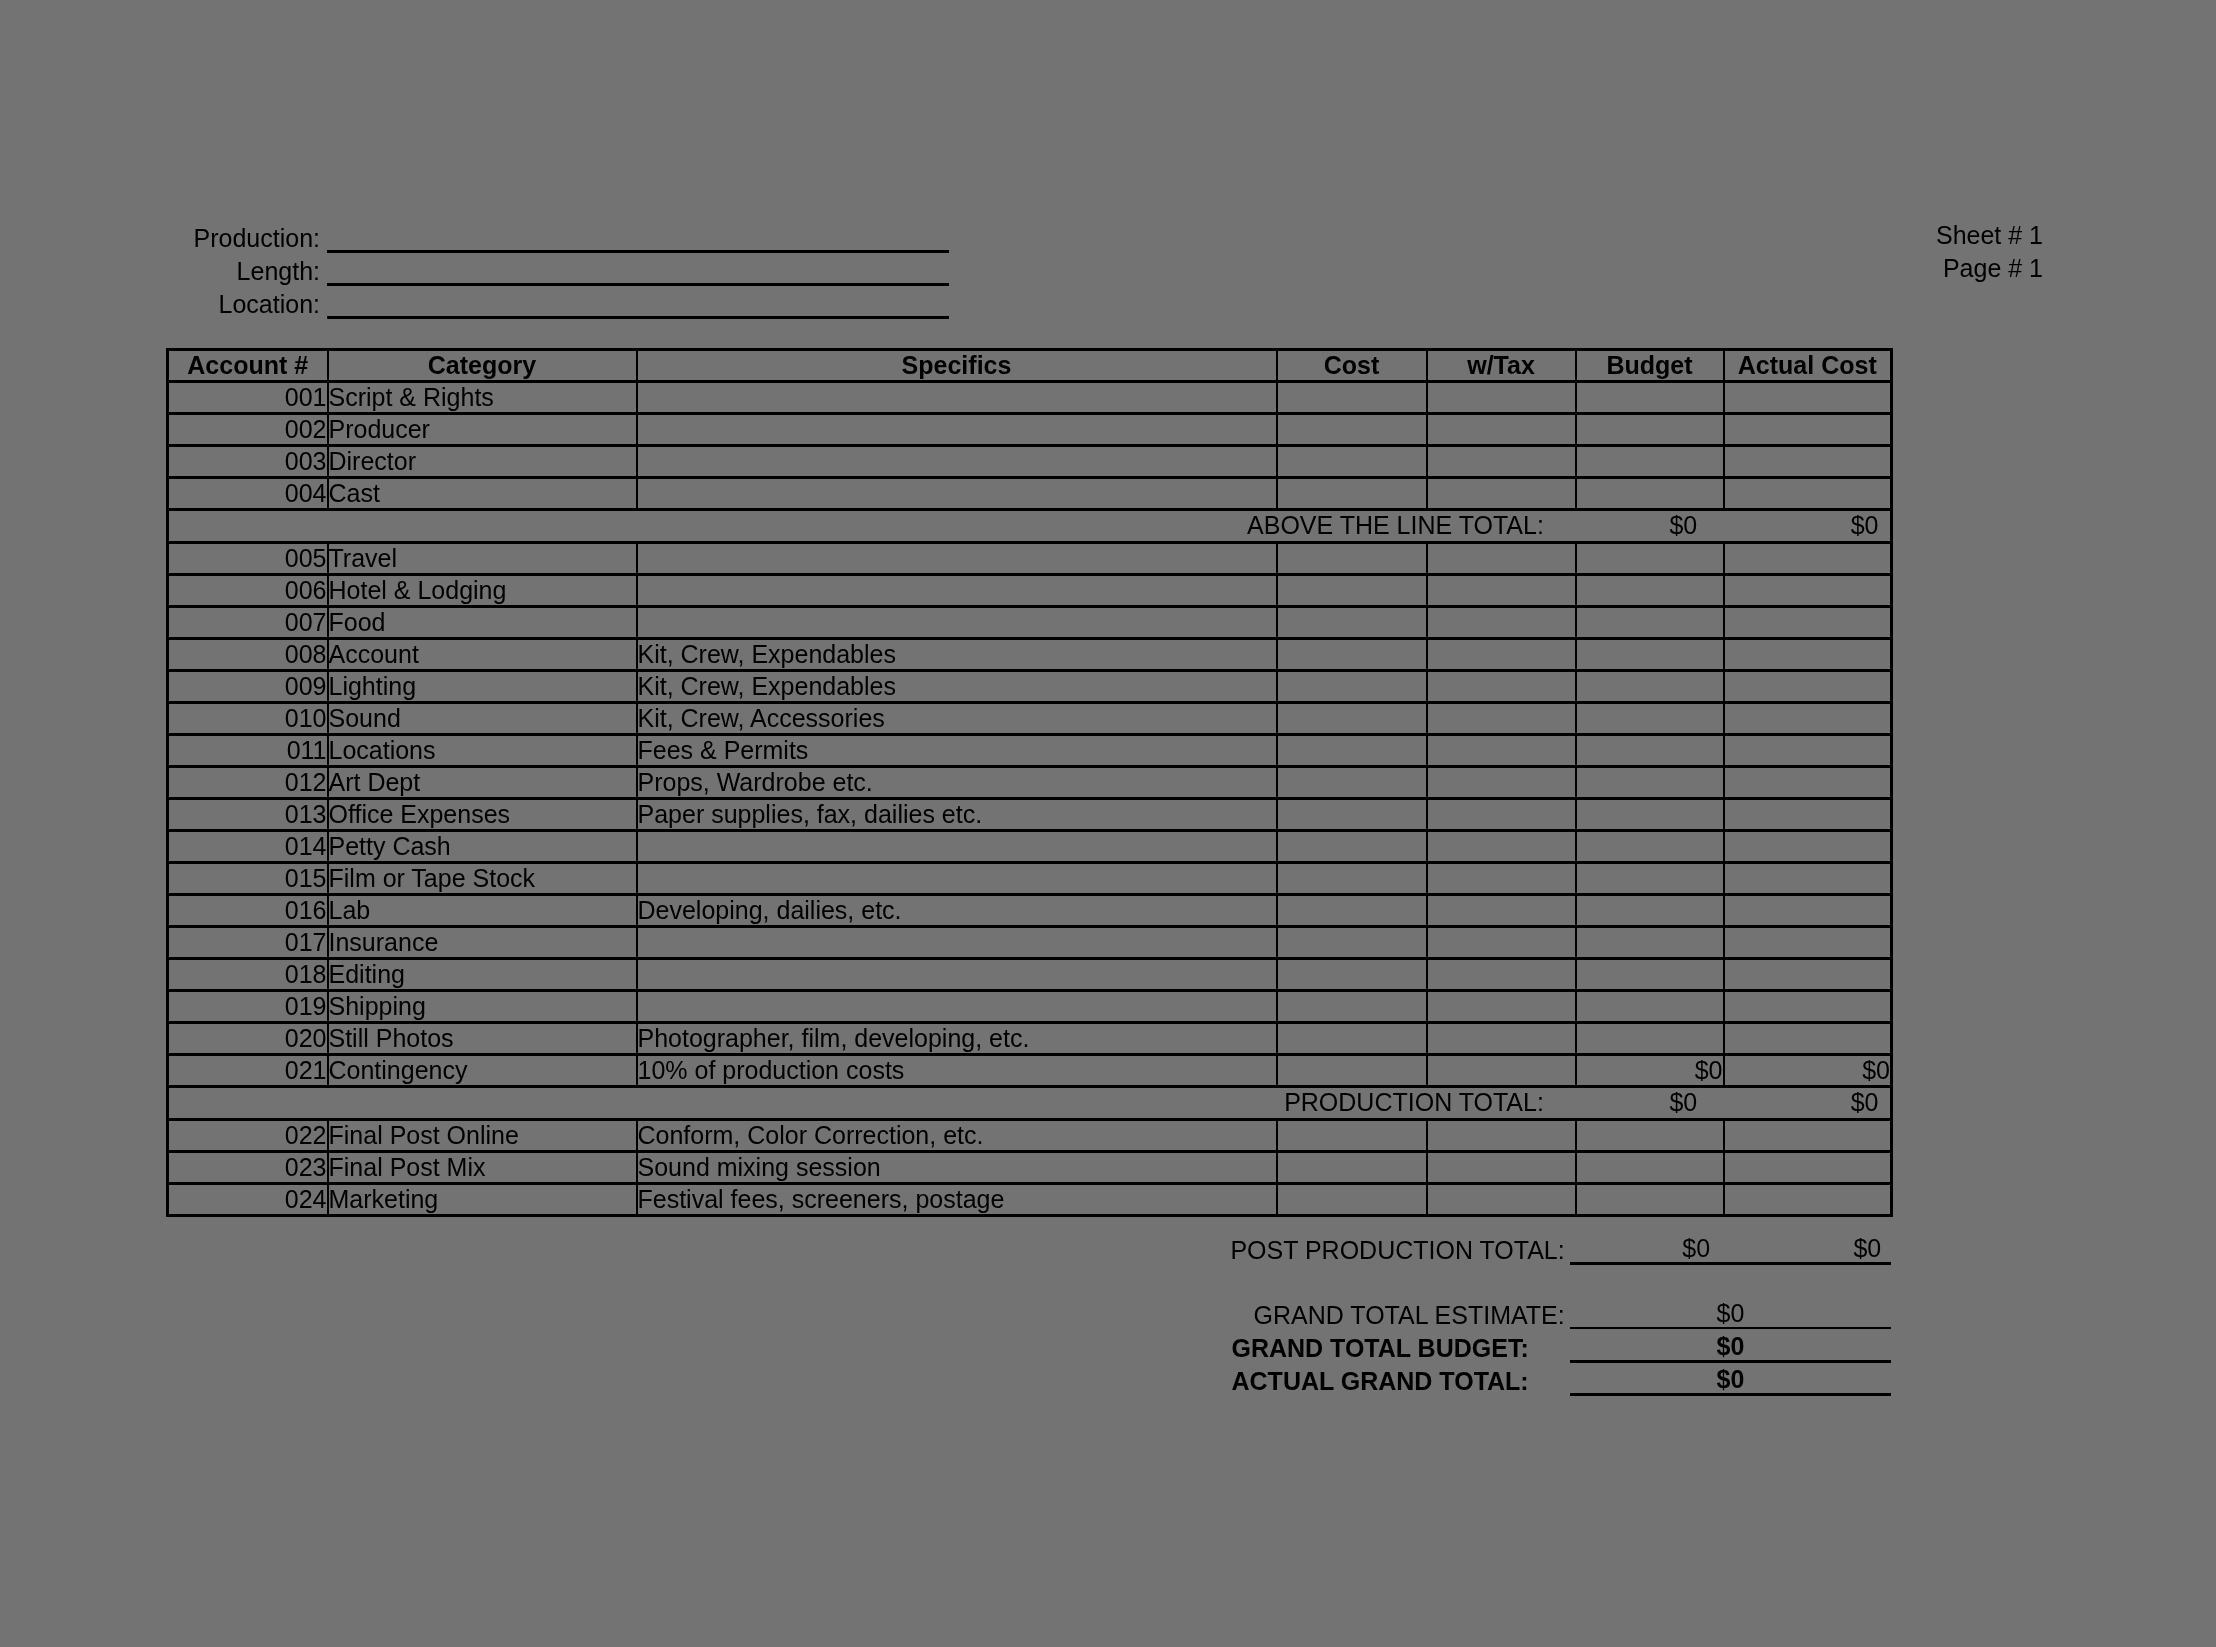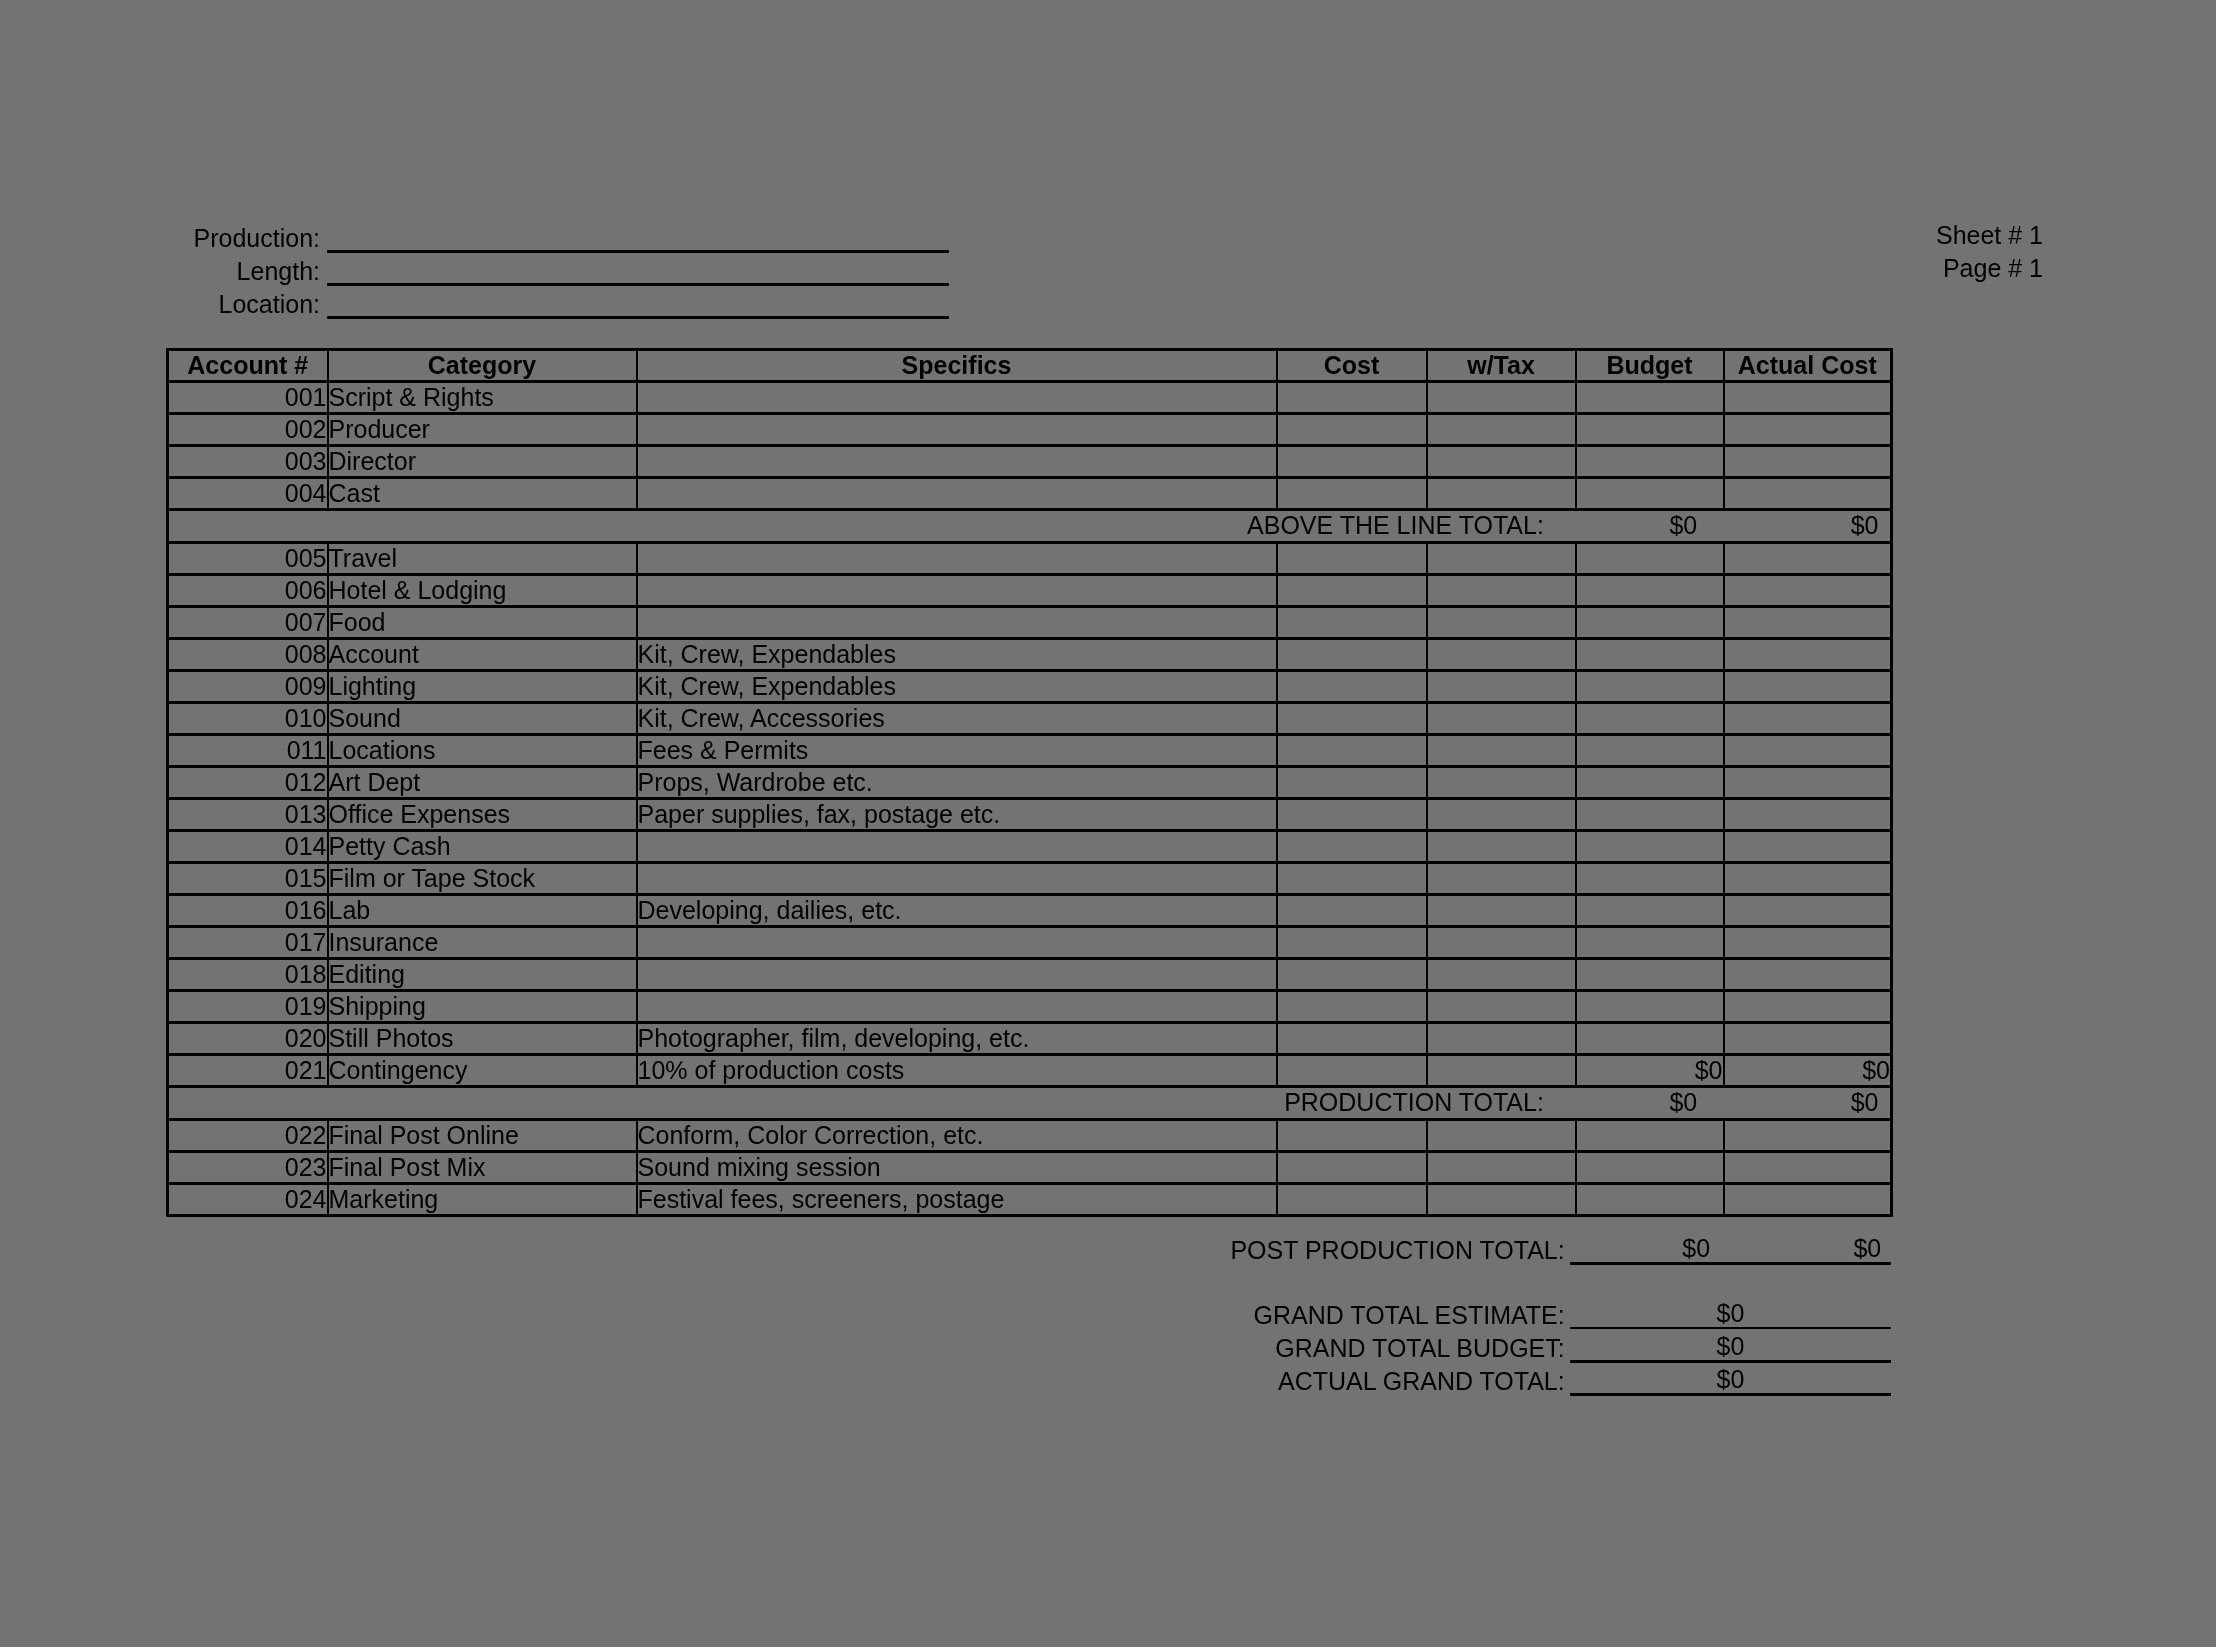--- a/index.html
+++ b/index.html
@@ -51,21 +51,21 @@
   .t-actual { width: 168px; text-align: right; padding-right: 11.5px; }
 
   
   .bottom-row { position: absolute; left: 166px; width: 1725px; height: 32px; display: flex; }
   .b-label { flex: 1; text-align: right; line-height: 32px; padding-right: 5.3px; white-space: nowrap; }
   .b-vals  { width: 321px; display: flex; border-bottom: 3.5px solid #000; height: 28px; line-height: 28px; }
   .b-vals.thin { border-bottom-width: 2.7px; }
   .b-budget { width: 151px; text-align: right; padding-right: 13.3px; }
   .b-actual { width: 170px; text-align: right; padding-right: 9.8px; }
   .b-center { width: 100%; text-align: center; }
-  .bold { font-weight: normal; }
+  .bold { font-weight: bold; gap: 36px; }
 
   #post-total-row { top: 1234px; }
   #grand-estimate-row { top: 1299px; }
   #grand-budget-row { top: 1332px; }
   #grand-actual-row { top: 1365px; }
 </style>
 </head>
 <body>
 
 <div class="page">
@@ -226,21 +226,21 @@
           <td class="cat">Art Dept</td>
           <td class="spec">Props, Wardrobe etc.</td>
           <td class="money"></td>
           <td class="money"></td>
           <td class="money"></td>
           <td class="money"></td>
         </tr>
         <tr>
           <td class="num">013</td>
           <td class="cat">Office Expenses</td>
-          <td class="spec">Paper supplies, fax, postage etc.</td>
+          <td class="spec">Paper supplies, fax, dailies etc.</td>
           <td class="money"></td>
           <td class="money"></td>
           <td class="money"></td>
           <td class="money"></td>
         </tr>
         <tr>
           <td class="num">014</td>
           <td class="cat">Petty Cash</td>
           <td class="spec"></td>
           <td class="money"></td>

